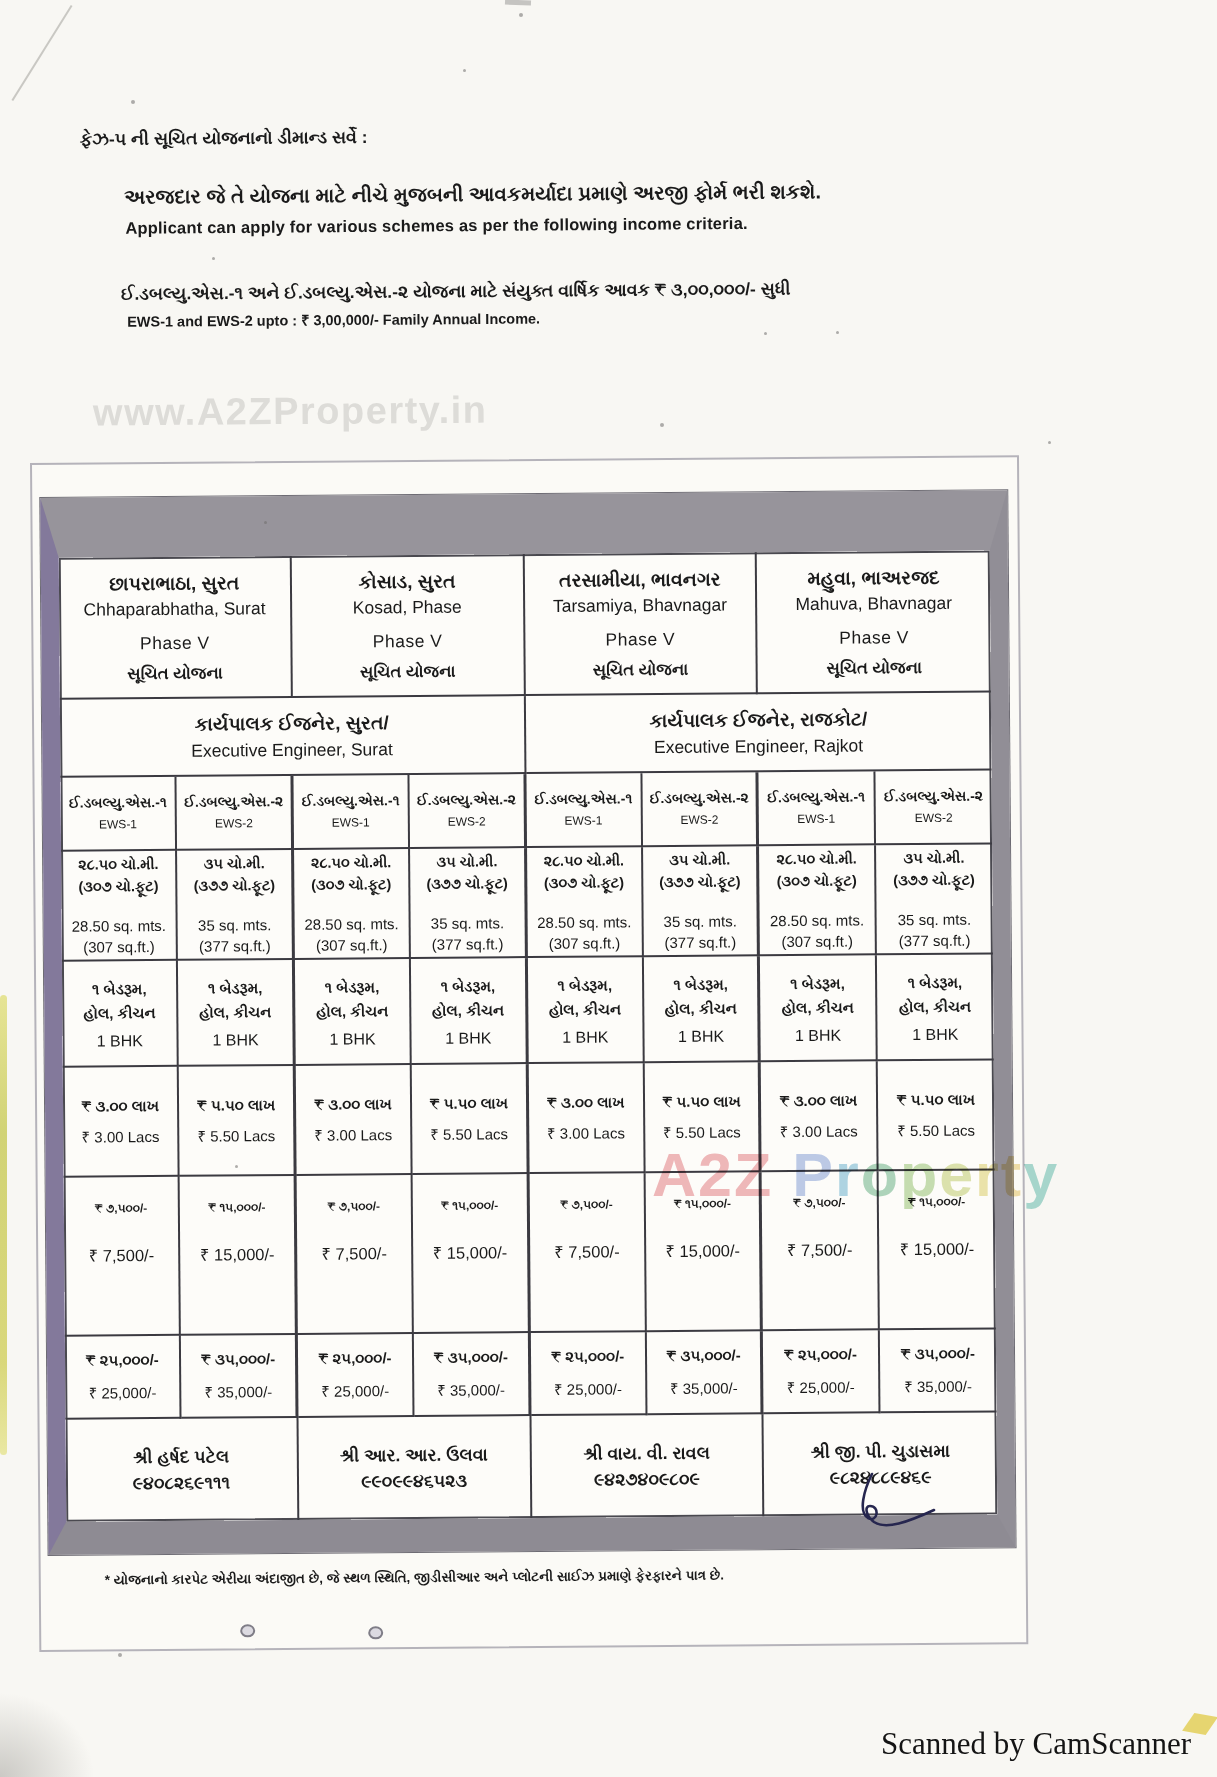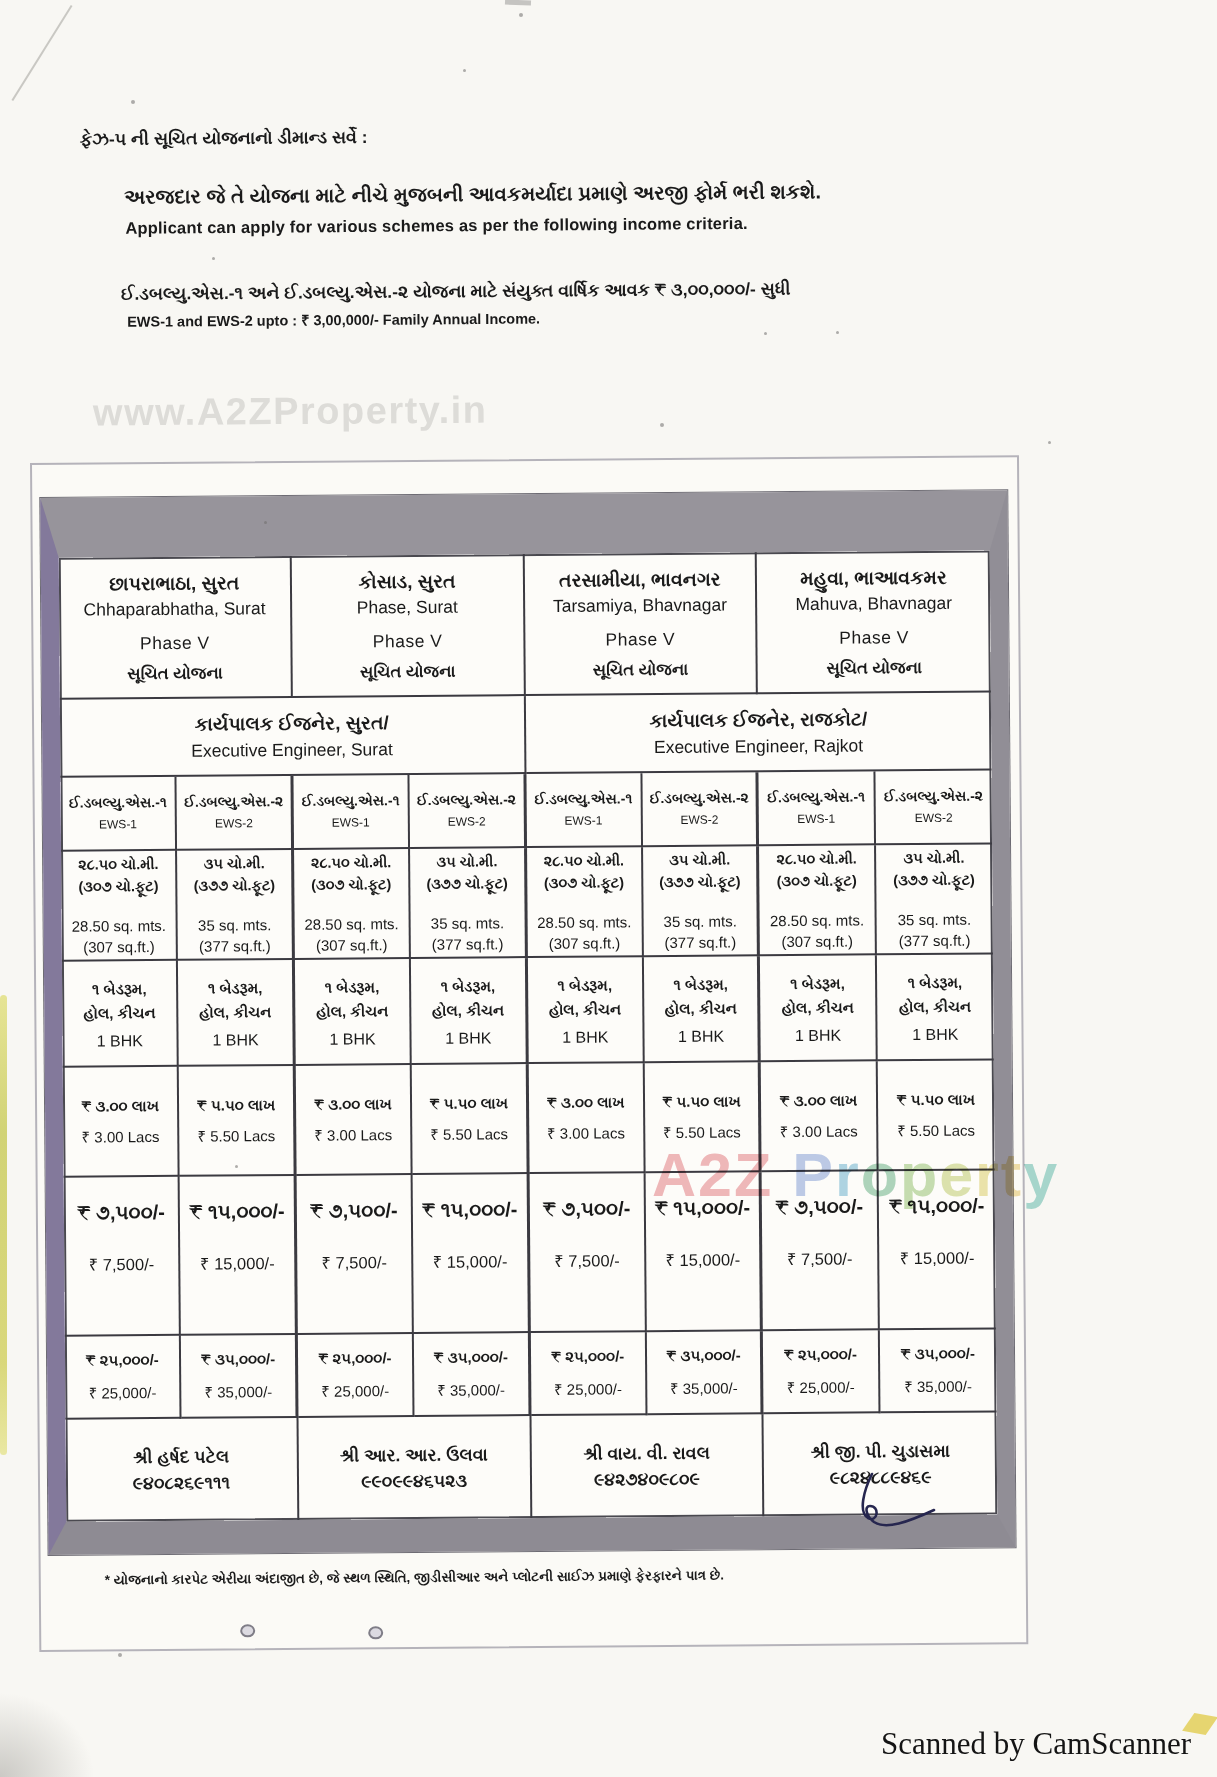--- a/index.html
+++ b/index.html
@@ -42,21 +42,21 @@
   .r-ews .gu{font-size:14px;line-height:22px}
   .r-ews .en{font-size:12px;line-height:23px}
   .r-area .gu{font-size:14.5px;line-height:22px}
   .r-area .en{font-size:15px;line-height:21px}
   .r-area .gap{margin-top:18px}
   .r-bhk .gu{font-size:15px;line-height:24px}
   .r-bhk .en{font-size:16px;margin-top:7px}
   .r-price .gu{font-size:15px}
   .r-price .en{font-size:15px;margin-top:11px}
   .r-book{justify-content:flex-start;padding-top:24px}
-  .r-book .gu{font-size:20px}
+  .r-book .gu{font-size:12px}
   .r-book .en{font-size:16.5px;margin-top:28px}
   .r-down .gu{font-size:15px}
   .r-down .en{font-size:15px;margin-top:13px}
   .r-contact{border-bottom:none;position:relative}
   .r-contact .gu{font-size:17.5px;line-height:26px;font-weight:600}
   .footnote{position:absolute;left:64px;top:1108px;width:900px;font-size:13.5px;font-weight:700;}
   .hole{position:absolute;width:11px;height:9px;background:#dcdae1;border-radius:50%;
     box-shadow:0 0 0 2px #7f7d87;}
   .h1{left:175px;top:1070px}.h2{left:303px;top:1073px}
   
@@ -95,32 +95,32 @@
     <div class="grid">
 
       <div class="cell s2 r-loc">
           <span class="gu">છાપરાભાઠા, સુરત</span>
           <span class="en">Chhaparabhatha, Surat</span>
           <span class="en phase">Phase V</span>
           <span class="gu scheme">સૂચિત યોજના</span>
         </div>
       <div class="cell s2 r-loc">
           <span class="gu">કોસાડ, સુરત</span>
-          <span class="en">Phase, Surat</span>
+          <span class="en">Kosad, Phase</span>
           <span class="en phase">Phase V</span>
           <span class="gu scheme">સૂચિત યોજના</span>
         </div>
       <div class="cell s2 r-loc">
           <span class="gu">તરસામીયા, ભાવનગર</span>
           <span class="en">Tarsamiya, Bhavnagar</span>
           <span class="en phase">Phase V</span>
           <span class="gu scheme">સૂચિત યોજના</span>
         </div>
       <div class="cell s2 r-loc nr">
-          <span class="gu">મહુવા, ભાઆવકમર</span>
+          <span class="gu">મહુવા, ભાઅરજદ</span>
           <span class="en">Mahuva, Bhavnagar</span>
           <span class="en phase">Phase V</span>
           <span class="gu scheme">સૂચિત યોજના</span>
         </div>
 
       <div class="cell s4 r-eng">
           <span class="gu">કાર્યપાલક ઈજનેર, સુરત/</span>
           <span class="en">Executive Engineer, Surat</span>
         </div>
       <div class="cell s4 r-eng nr">

